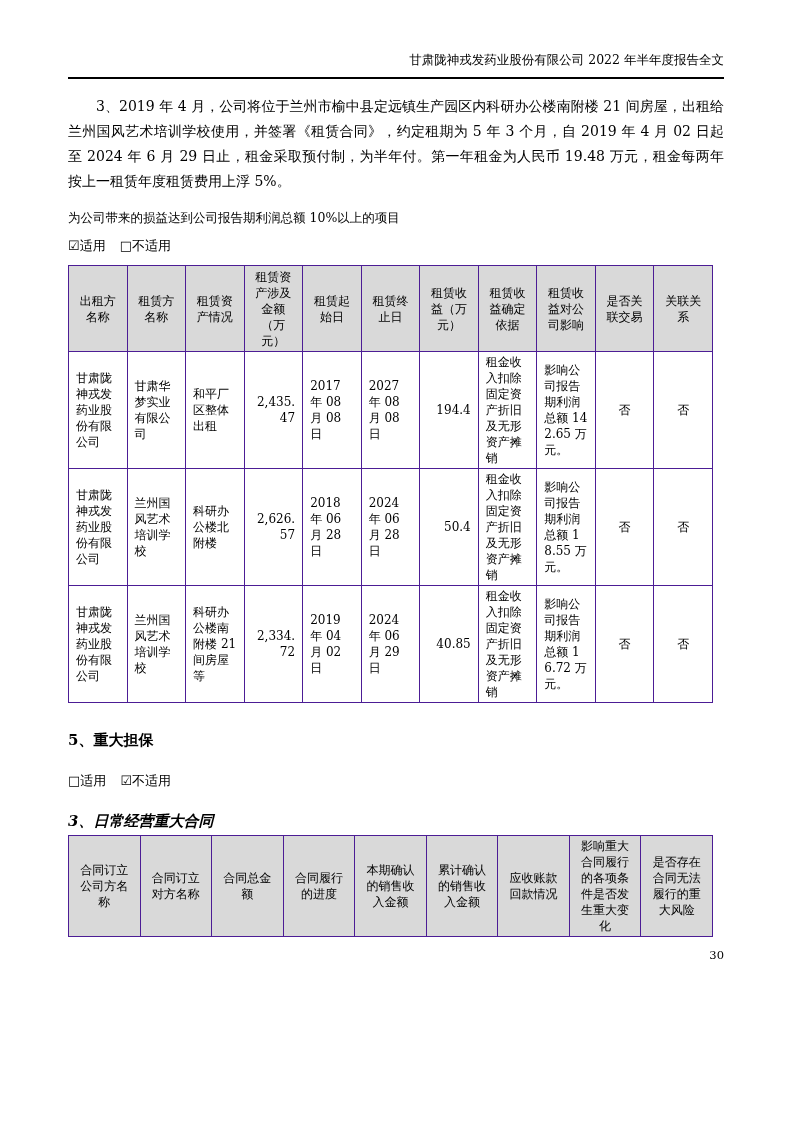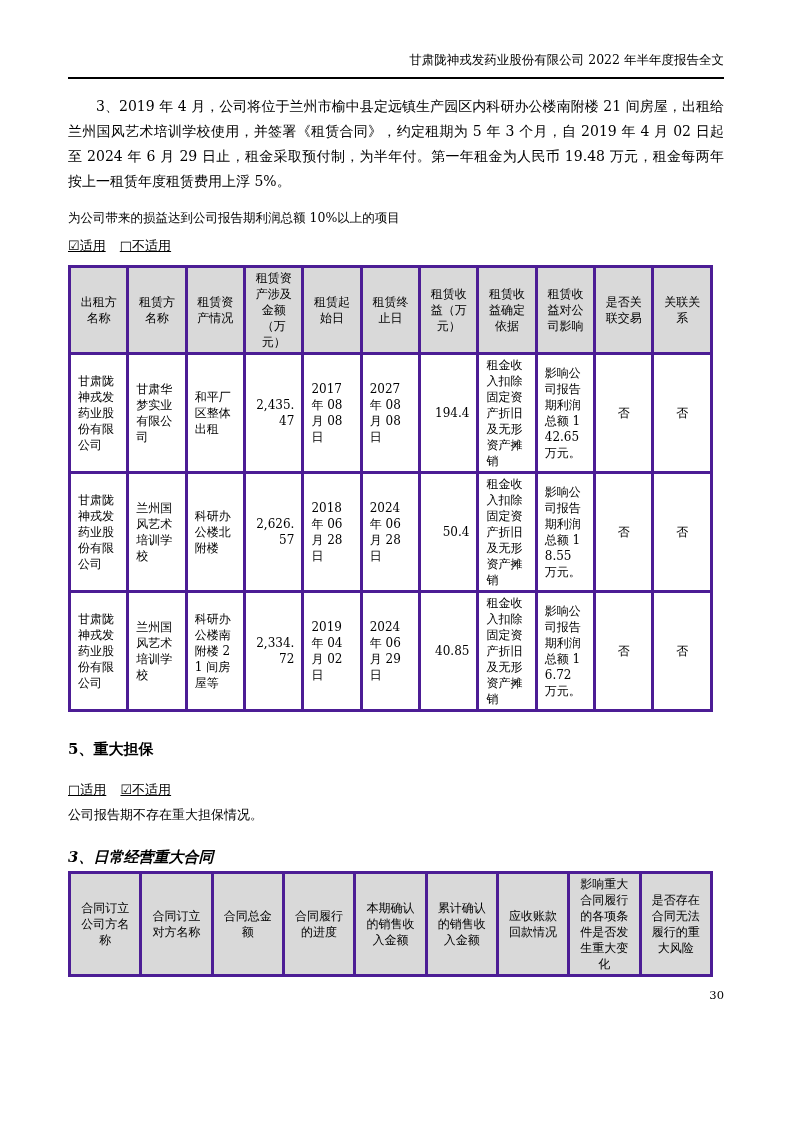--- a/index.html
+++ b/index.html
@@ -31,31 +31,31 @@
   .note-line{
     margin-top:15px;
     font-size:12.5px;
     line-height:17px;
   }
   .checkbox-line{
     margin-top:11px;
     font-size:13px;
     line-height:17px;
   }
-  .checkbox-item{margin-right:10px;text-decoration:underline;}
+  .checkbox-item{margin-right:10px;}
   table{
     border-collapse:collapse;
     table-layout:fixed;
     width:645px;
     margin-top:11px;
     font-size:12px;
     line-height:16px;
   }
   th,td{
-    border:3px solid #4c1d95;
+    border:1px solid #4c1d95;
     padding:2px 7px;
     vertical-align:middle;
     word-break:break-all;
     overflow:hidden;
   }
   th{
     background:#d9d9d9;
     font-weight:normal;
     text-align:center;
   }
@@ -183,21 +183,20 @@
     </tbody>
   </table>
 
   <div class="section-heading heading-2">5、重大担保</div>
 
   <div class="checkbox-line" style="margin-top:22px;">
     <span class="checkbox-item">□适用</span>
     <span class="checkbox-item">☑不适用</span>
   </div>
 
-  <div class="plain-line">公司报告期不存在重大担保情况。</div>
 
   <div class="section-heading" style="margin-top:22px;font-style:italic;">3、日常经营重大合同</div>
 
 
   <table class="contract-table">
     <colgroup>
       <col style="width:11.11%">
         <col style="width:11.11%">
         <col style="width:11.11%">
         <col style="width:11.11%">

